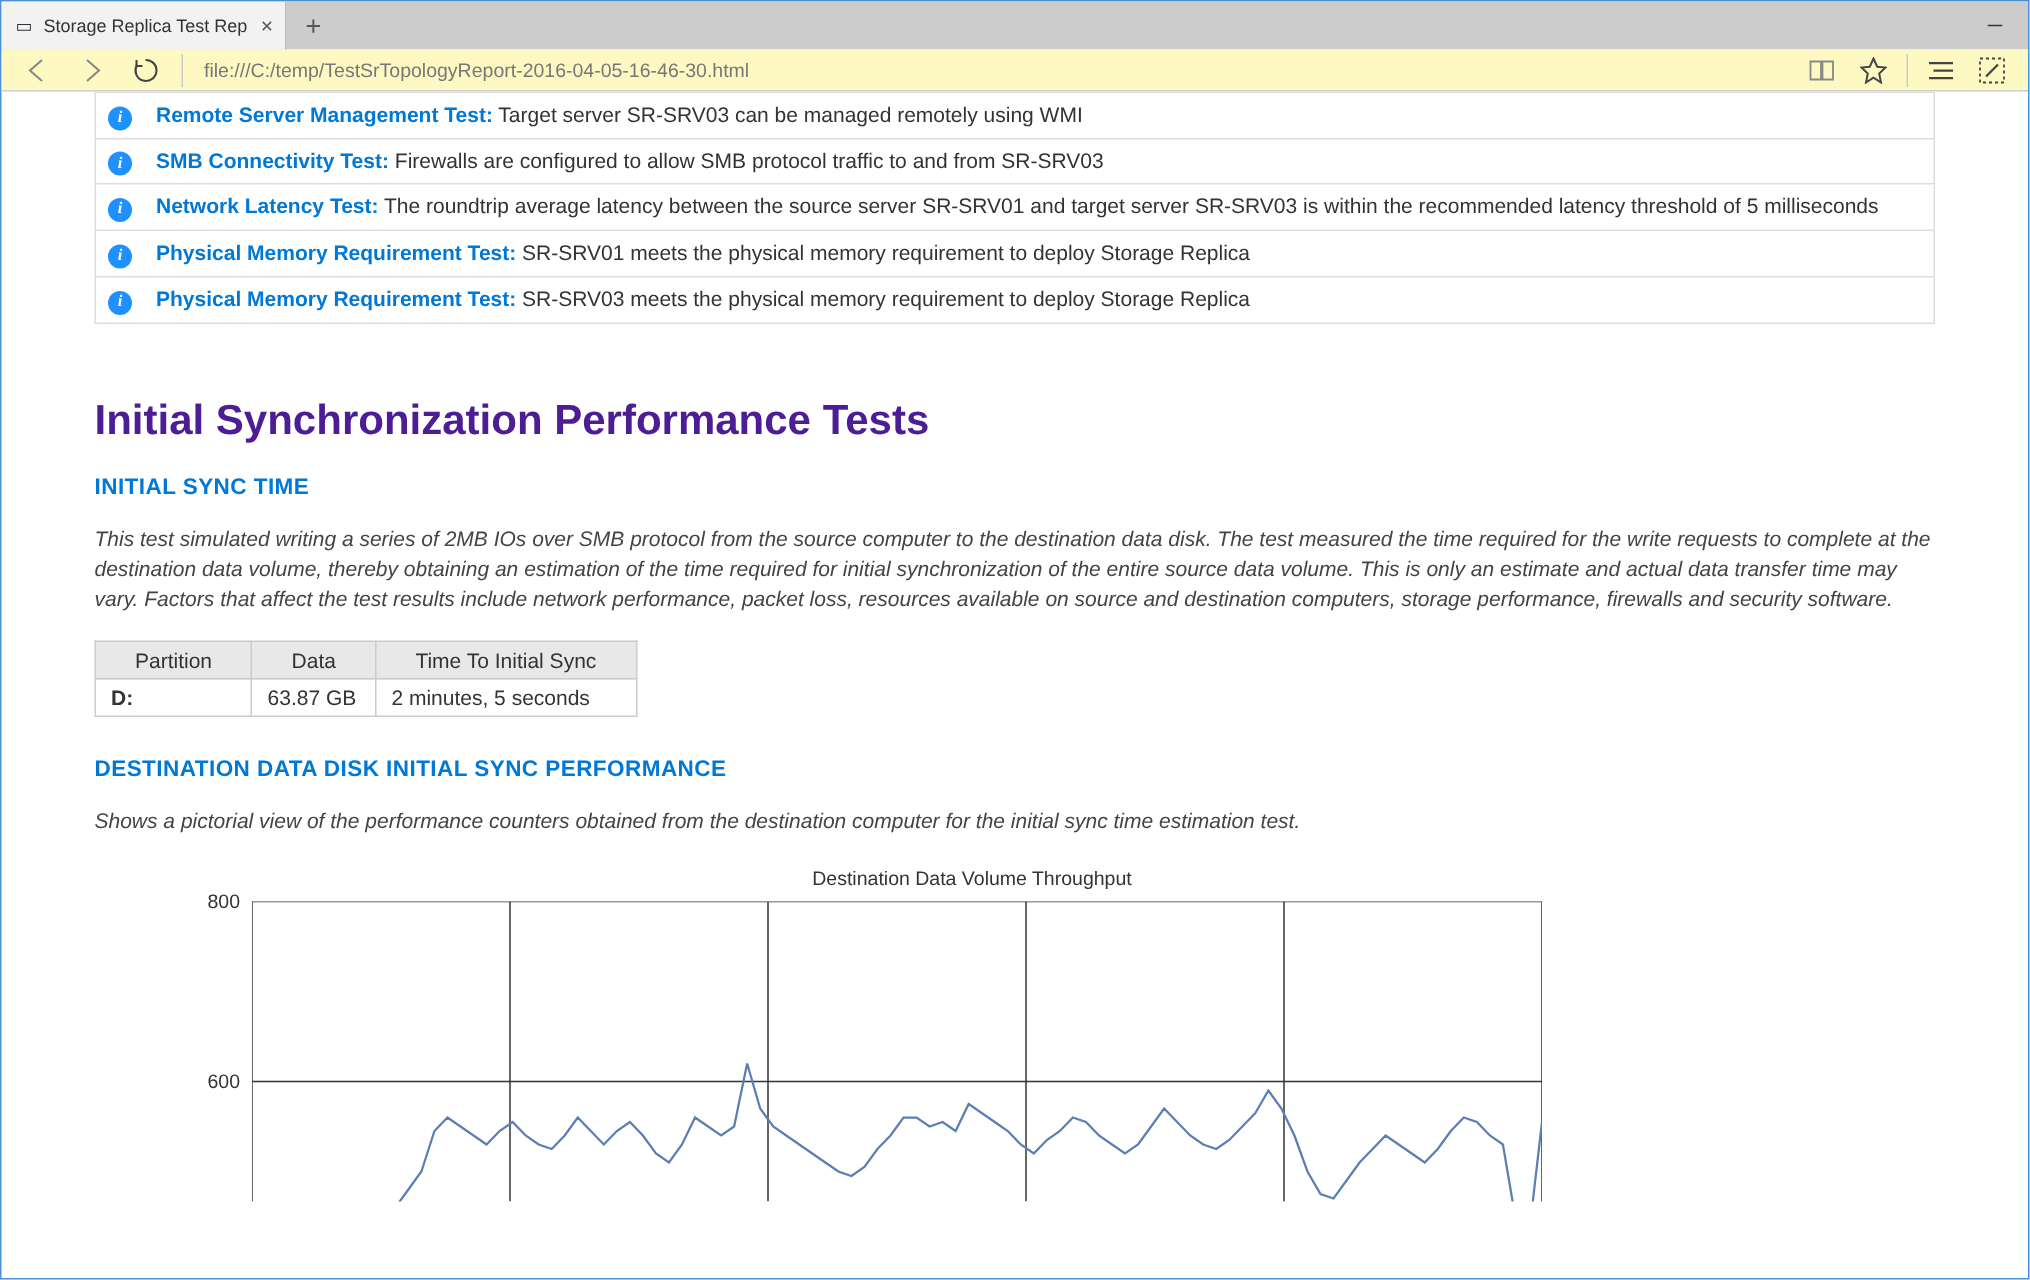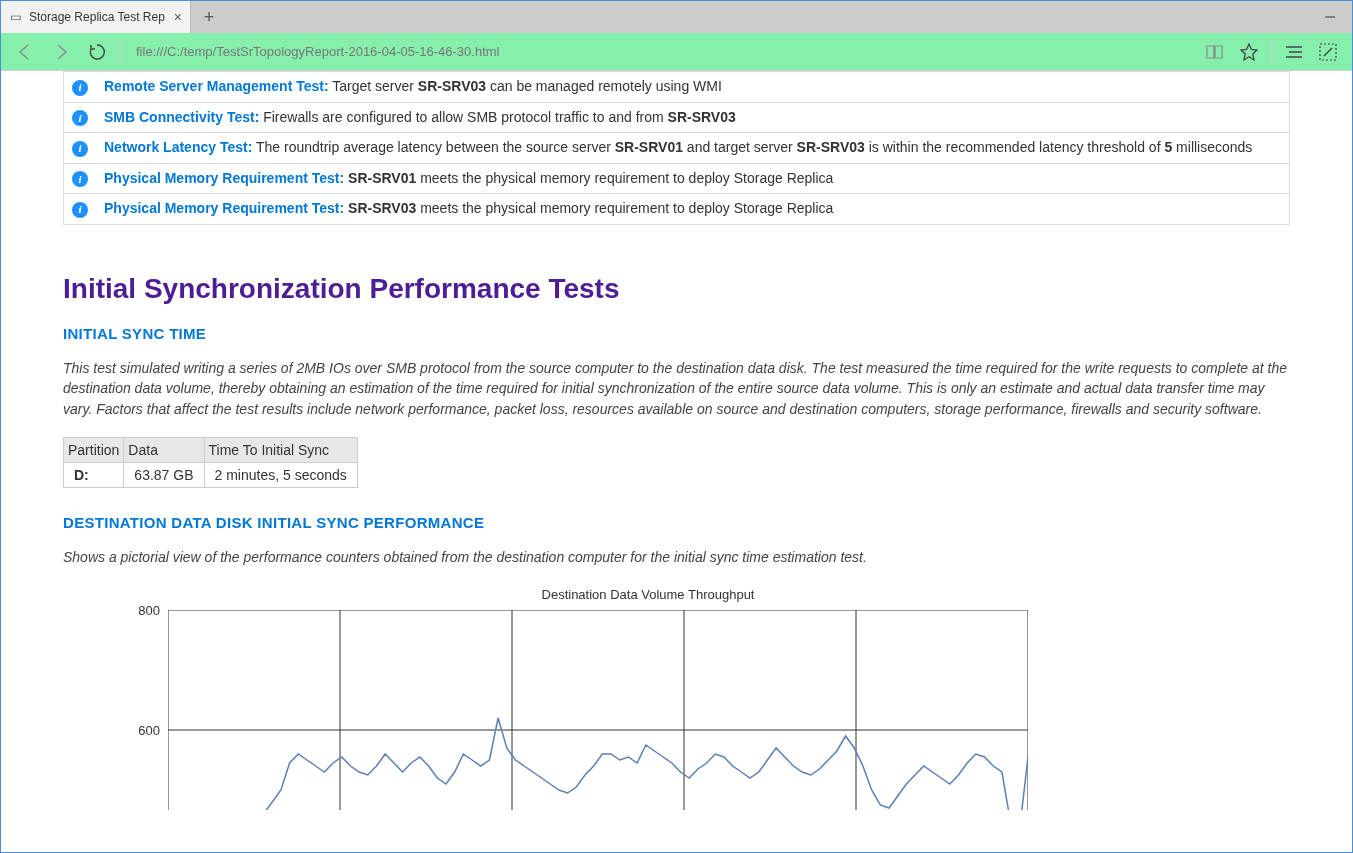--- a/index.html
+++ b/index.html
@@ -5,41 +5,41 @@
 * { margin:0; padding:0; box-sizing:border-box; }
 body { font-family:"Segoe UI",Tahoma,sans-serif; font-size:14px; color:#333; background:#fff; width:1353px; height:853px; overflow:hidden; border:1px solid #4a90d9; }
 .titlebar { height:32px; background:#ccc; display:flex; align-items:stretch; }
 .tab { background:#f2f2f2; display:flex; align-items:center; padding:0 8px 0 8px; gap:6px; min-width:190px; max-width:190px; font-size:12px; border-right:1px solid #bbb; }
 .tab-icon { width:14px; text-align:center; }
 .tab-title { flex:1; overflow:hidden; white-space:nowrap; text-overflow:ellipsis; }
 .tab-close { font-size:14px; cursor:pointer; color:#555; }
 .newtab { width:36px; display:flex; align-items:center; justify-content:center; font-size:18px; color:#555; cursor:pointer; }
 .winctrls { margin-left:auto; display:flex; }
 .winbtn { width:45px; display:flex; align-items:center; justify-content:center; color:#333; font-size:12px; }
-.toolbar { height:38px; background:#86efac; border-bottom:1px solid #cfcfcf; display:flex; align-items:center; padding:0 8px; gap:4px; }
+.toolbar { height:28px; background:#fef9c3; border-bottom:1px solid #cfcfcf; display:flex; align-items:center; padding:0 8px; gap:4px; }
 .navbtn { width:32px; height:32px; display:flex; align-items:center; justify-content:center; color:#888; }
 .navbtn.enabled { color:#444; }
 .vdiv { width:1px; height:22px; background:#ccc; margin:0 4px; }
 .url { flex:1; font-size:13px; color:#777; padding-left:6px; }
 .rightbtns { display:flex; gap:2px; align-items:center; }
 .content { height:calc(100% - 70px); overflow:hidden; position:relative; }
 .content-inner { padding:0 62px 0 62px; }
 .test-table { width:100%; border-collapse:collapse; border:1px solid #ddd; }
 .test-table tr { border-top:1px solid #ddd; }
 .test-table td { padding:5px 8px; font-size:14px; line-height:1.4; }
 .icon-cell { width:28px; text-align:center; vertical-align:top; }
 .info-icon { display:inline-flex; width:16px; height:16px; border-radius:50%; background:#1e90ff; color:#fff; font-size:11px; font-weight:bold; align-items:center; justify-content:center; font-style:italic; font-family:Georgia,serif; }
 .test-name { color:#0078d7; font-weight:600; }
-.bold { font-weight:700; }
+.bold { font-weight:400; }
 h1.section { color:#4c1d95; font-size:28px; font-weight:700; margin-top:48px; margin-bottom:20px; }
 h2.sub { color:#0078d7; font-size:15px; font-weight:700; margin-top:14px; margin-bottom:16px; letter-spacing:0.3px; }
 .desc { font-style:italic; color:#444; font-size:14px; line-height:1.45; margin-bottom:18px; }
 .throughput { font-size:15.5px; color:#222; margin-bottom:12px; }
 .sync-table { border-collapse:collapse; font-size:14px; }
-.sync-table th { background:#e8e8e8; border:1px solid #ccc; padding:4px 4px; text-align:left; font-weight:400; }
+.sync-table th { background:#e8e8e8; border:1px solid #ccc; padding:4px 26px; text-align:left; font-weight:400; }
 .sync-table td { border:1px solid #ccc; padding:4px 10px; }
 .sync-table td:first-child { font-weight:700; }
 .chart-title { text-align:center; font-size:13px; color:#333; margin-top:20px; }
 .chart-wrap { position:relative; margin-left:105px; margin-top:8px; }
 svg.chart { display:block; }
 .ylabel { position:absolute; right:100%; margin-right:8px; font-size:13px; color:#333; transform:translateY(-50%); }
 </style>
 </head>
 <body>
 

